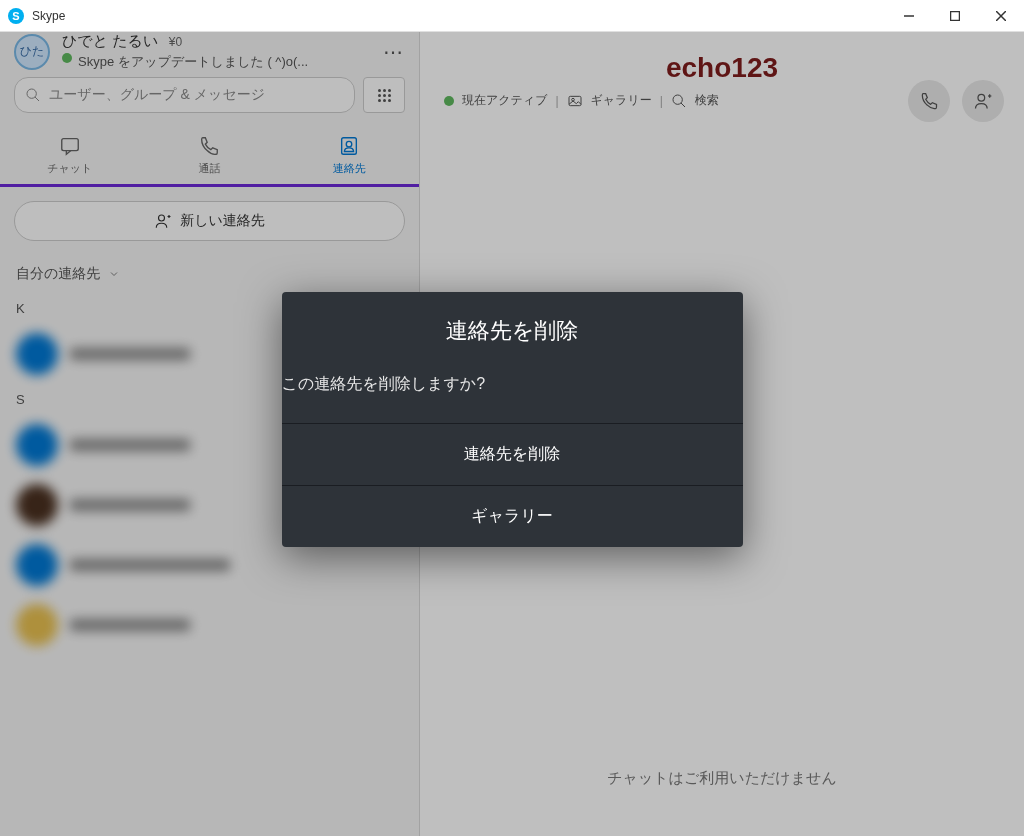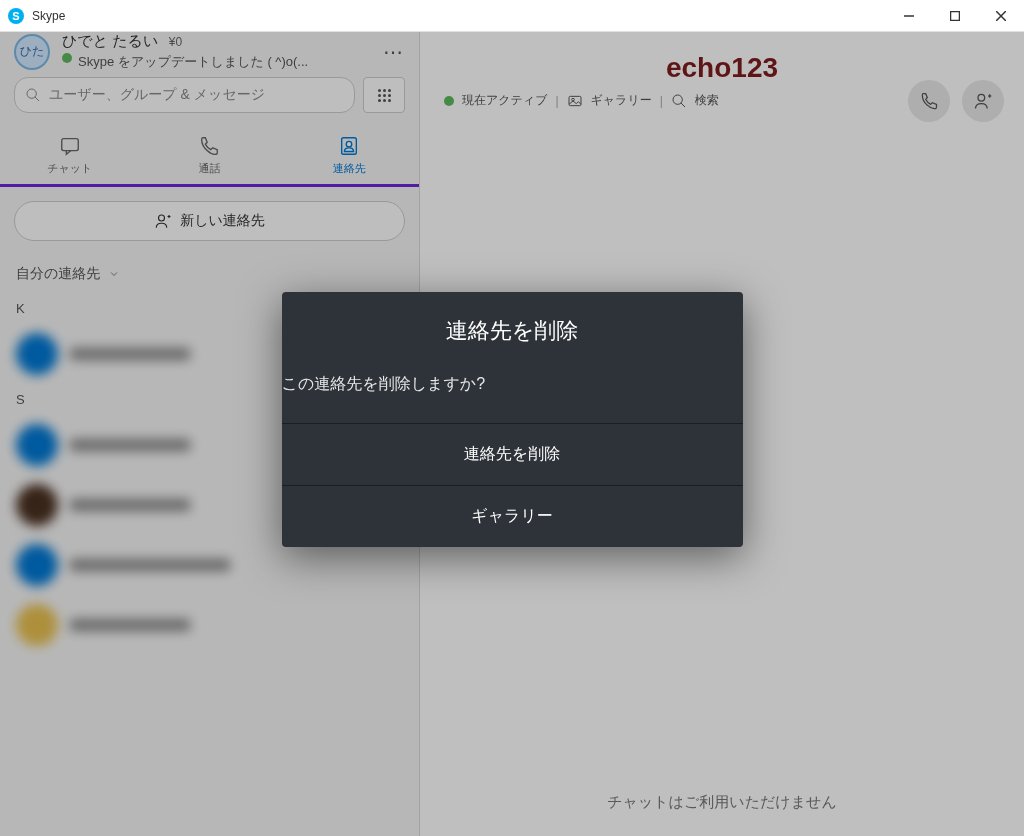--- a/index.html
+++ b/index.html
@@ -49,21 +49,21 @@
 .contact-line1 { width: 120px; height: 12px; background: #888; border-radius: 2px; }
 
 
 .content { flex: 1; background: #fff; display: flex; flex-direction: column; }
 .content-header { padding: 20px 24px 12px; }
 .contact-name { font-size: 28px; font-weight: 700; color: #7f1d1d; text-align: center; }
 .content-subrow { display: flex; align-items: center; gap: 8px; margin-top: 8px; font-size: 12px; color: #555; }
 .content-subrow .sep { color: #aaa; }
 .action-btns { position: absolute; right: 20px; top: 80px; display: flex; gap: 12px; }
 .circ-btn { width: 42px; height: 42px; border-radius: 50%; background: #e8e8e8; display: flex; align-items: center; justify-content: center; color: #555; }
-.content-body { flex: 1; display: flex; align-items: flex-end; justify-content: center; padding-bottom: 24px; }
+.content-body { flex: 1; display: flex; align-items: flex-end; justify-content: center; padding-bottom: 48px; }
 .no-chat { color: #777; font-size: 15px; }
 
 
 .overlay { position: absolute; inset: 32px 0 0 0; background: rgba(0,0,0,0.25); display: flex; align-items: flex-start; justify-content: center; padding-top: 260px; }
 .dialog { width: 461px; background: #2e3339; border-radius: 4px; overflow: hidden; box-shadow: 0 10px 40px rgba(0,0,0,0.5); }
 .dialog-title { padding: 24px 0 8px; text-align: center; font-size: 22px; color: #fff; font-weight: 400; }
 .dialog-msg { padding: 20px 0 28px; text-align: left; font-size: 16px; color: #e8e8e8; }
 .dialog-btn { border-top: 1px solid #1a1d22; padding: 20px 0; text-align: center; font-size: 16px; color: #fff; }
 
 svg { stroke: currentColor; fill: none; stroke-width: 1.5; }

